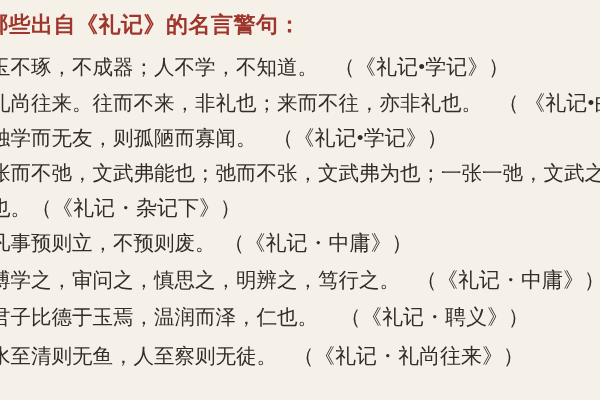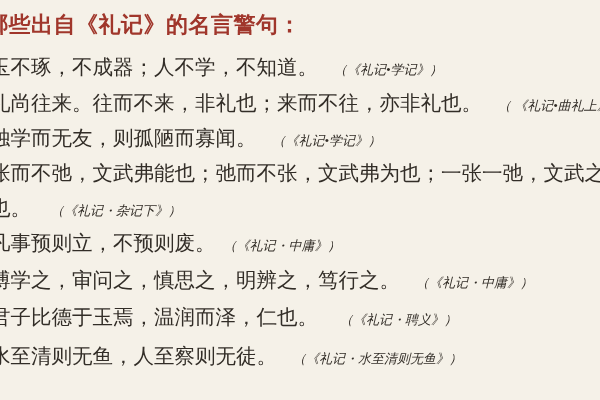--- a/index.html
+++ b/index.html
@@ -30,24 +30,23 @@
   .line {
     position: absolute;
     left: 0;
     margin-left: -10px;
     white-space: nowrap;
     font-size: 20.5px;
     line-height: 24px;
     color: var(--text, #322D27);
   }
   .src {
-    font-size: 13px;
+    font-size: 21px;
     margin-left: 16px;
     color: var(--text, #322D27);
-    font-style: italic;
   }
 </style>
 </head>
 <body>
 
 <div class="page">
 
   <div class="title">哪些出自《礼记》的名言警句：</div>
 
   <div class="line" style="top:55px">
@@ -60,32 +59,32 @@
 
   <div class="line" style="top:126px">
     <span>独学而无友，则孤陋而寡闻。</span><span class="src">（《礼记•学记》）</span>
   </div>
 
   <div class="line" style="top:161px">
     <span>张而不弛，文武弗能也；弛而不张，文武弗为也；一张一弛，文武之道</span><span class="src"></span>
   </div>
 
   <div class="line" style="top:196px">
-    <span>也。</span><span class="src" style="margin-left:20px">（《礼记・杂记下》）</span>
+    <span>也。</span><span class="src" style="margin-left:0">（《礼记・杂记下》）</span>
   </div>
 
   <div class="line" style="top:231px">
     <span>凡事预则立，不预则废。</span><span class="src" style="margin-left:8px">（《礼记・中庸》）</span>
   </div>
 
   <div class="line" style="top:268px">
     <span>博学之，审问之，慎思之，明辨之，笃行之。</span><span class="src">（《礼记・中庸》）</span>
   </div>
 
   <div class="line" style="top:305px">
     <span>君子比德于玉焉，温润而泽，仁也。</span><span class="src" style="margin-left:22px">（《礼记・聘义》）</span>
   </div>
 
   <div class="line" style="top:344px">
-    <span>水至清则无鱼，人至察则无徒。</span><span class="src">（《礼记・水至清则无鱼》）</span>
+    <span>水至清则无鱼，人至察则无徒。</span><span class="src">（《礼记・礼尚往来》）</span>
   </div>
 
 </div>
 
 </body></html>

